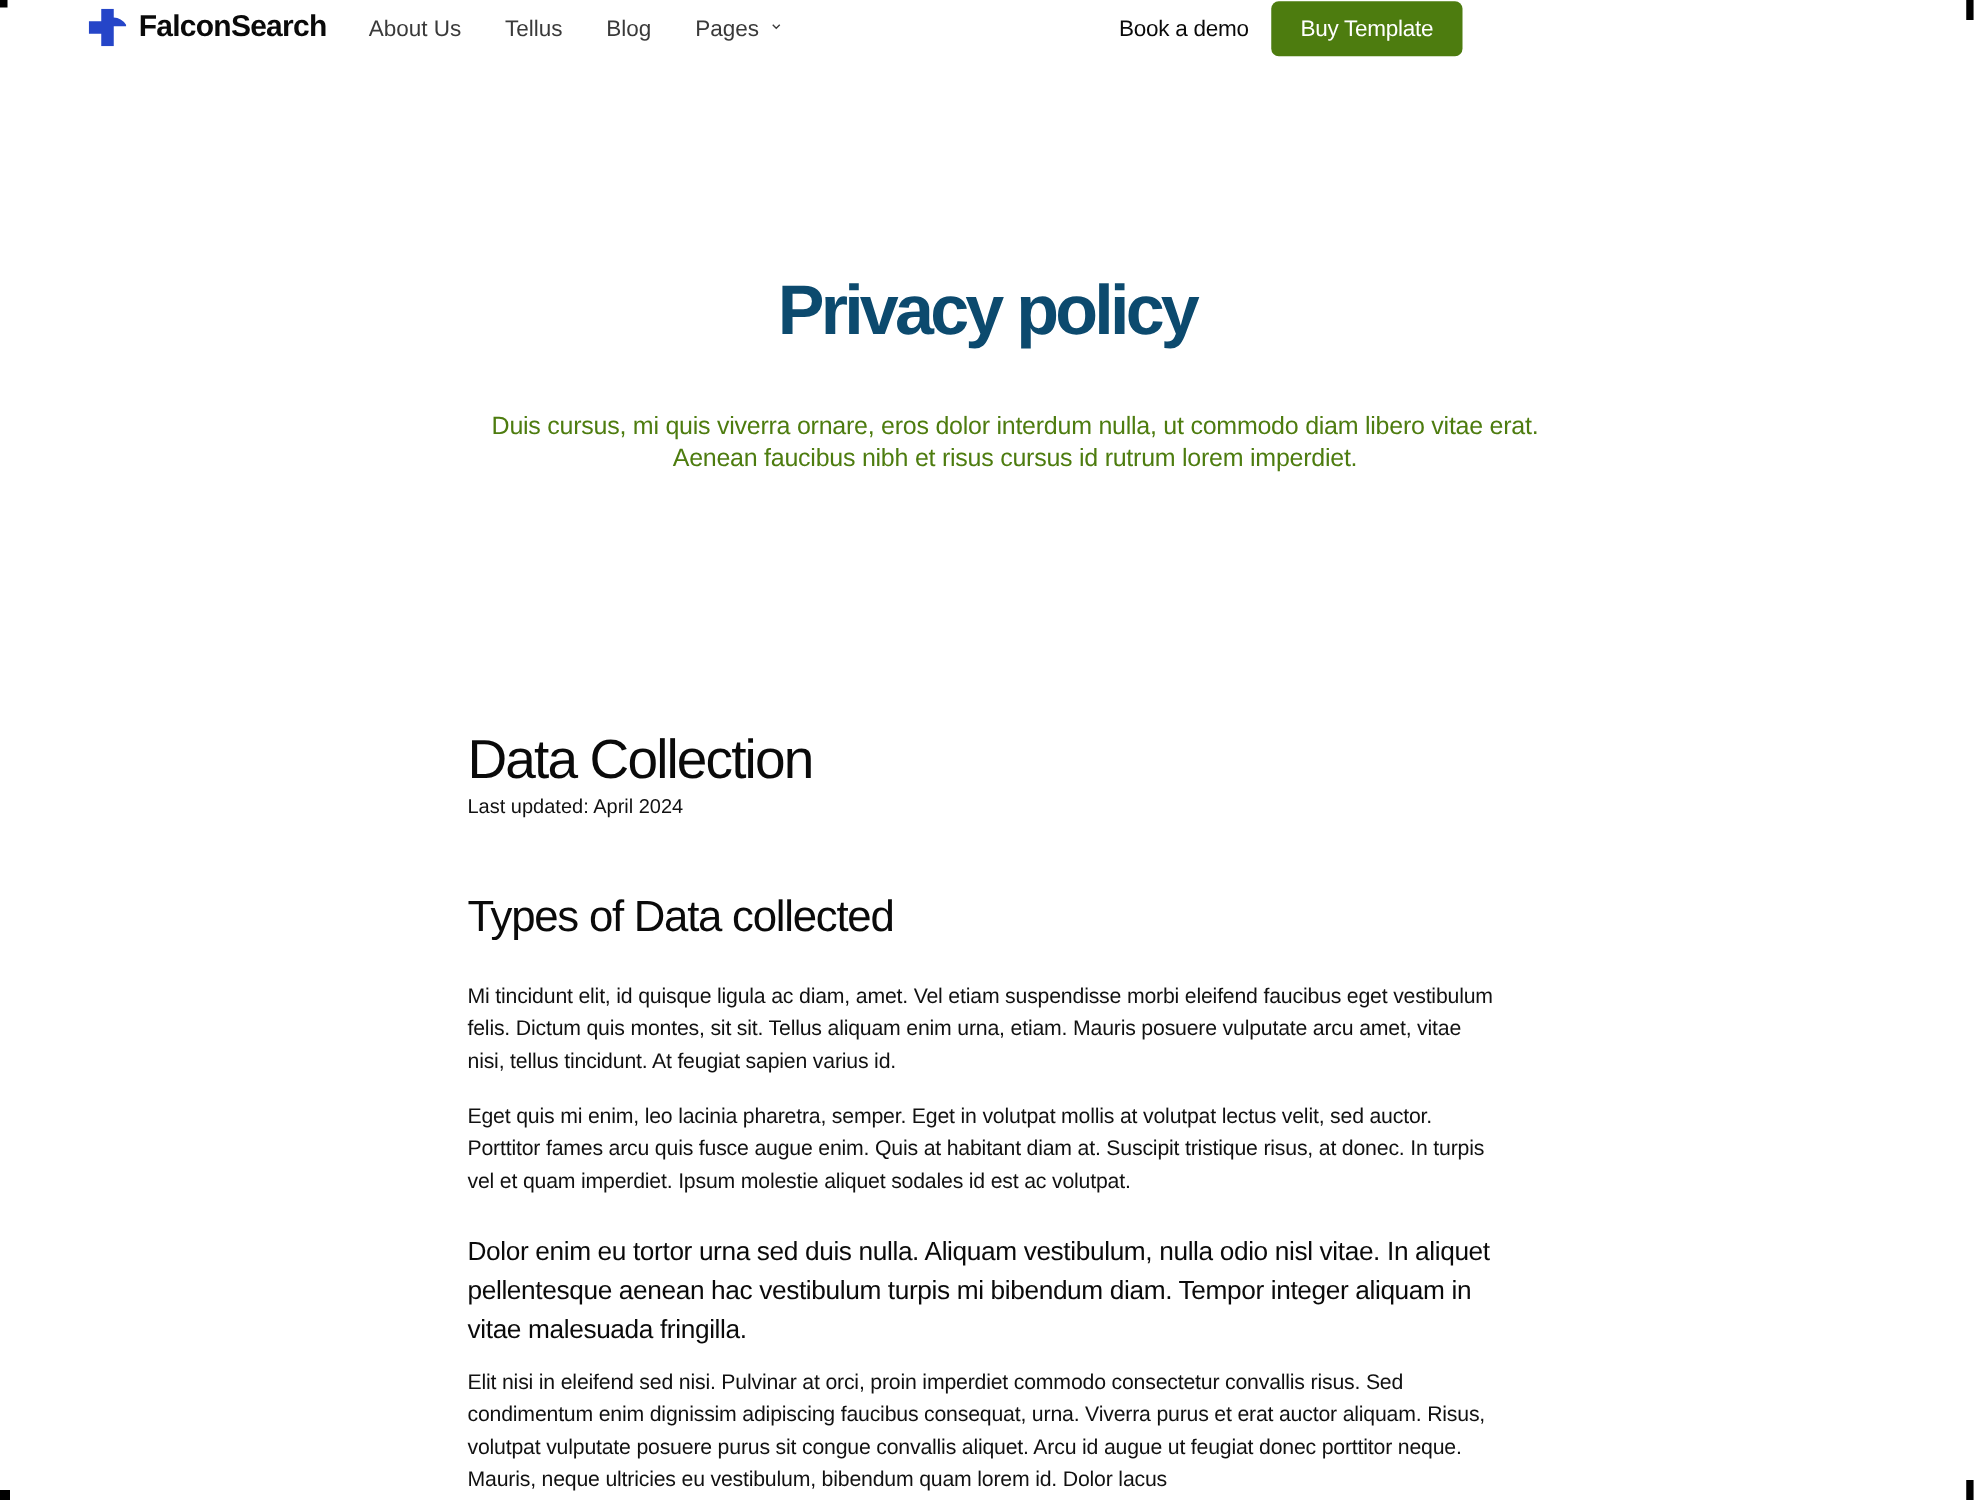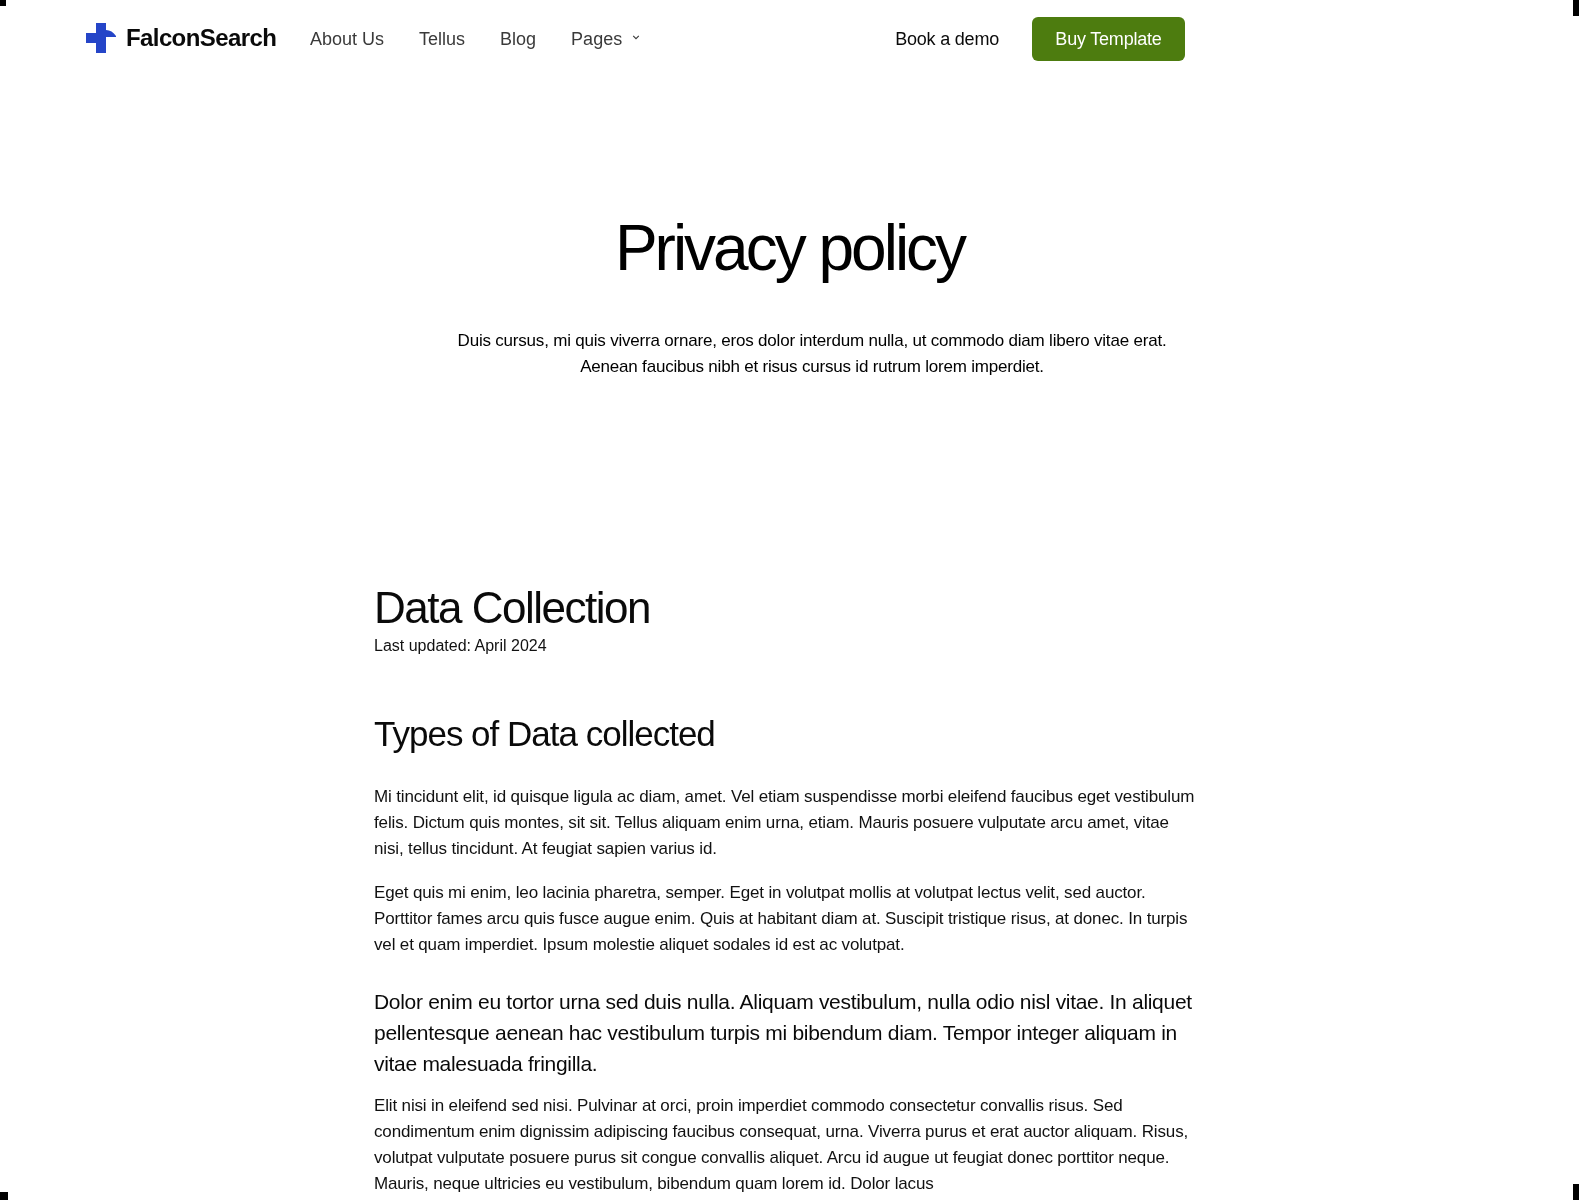--- a/index.html
+++ b/index.html
@@ -16,26 +16,25 @@
     
     .corner { position: absolute; background: #000; }
     .corner-tl { left: 0; top: 0; width: 6px; height: 6px; }
     .corner-tr { right: 0; top: 0; width: 6px; height: 16px; }
     .corner-bl { left: 0; bottom: 0; width: 8px; height: 8px; }
     .corner-br { right: 0; bottom: 0; width: 6px; height: 16px; }
 
     
     .navbar {
       position: absolute;
-      left: 15px; top: 0;
+      left: 0; top: 0;
       width: 1249px;
       height: 46px;
       display: flex;
       align-items: center;
-      margin-top: 16px;
     }
     .brand {
       position: absolute;
       left: 71px;
       top: 7px;
       display: flex;
       align-items: center;
       text-decoration: none;
     }
     .brand-logo {
@@ -75,21 +74,20 @@
       margin-left: 10px;
       margin-top: -4px;
     }
 
     .nav-right {
       position: absolute;
       right: 79px;
       top: 1px;
       display: flex;
       align-items: center;
-      gap: 15px;
     }
     .book-demo {
       font-size: 18px;
       color: #0a0a0a;
       text-decoration: none;
       margin-right: 18px;
       line-height: 44px;
       letter-spacing: -0.2px;
     }
     .buy-button {
@@ -107,31 +105,31 @@
 
     
     .hero {
       position: absolute;
       left: 0;
       top: 200px;
       width: 1579px;
       text-align: center;
     }
     .hero-title {
-      font-size: 64px;
-      font-weight: 400;
+      font-size: 56px;
+      font-weight: 700;
       letter-spacing: -3px;
       line-height: 96px;
-      color: #000000;
+      color: #0c4a6e;
     }
     .hero-sub {
       margin-top: 32px;
-      font-size: 17px;
+      font-size: 20px;
       line-height: 26px;
-      color: #000000;
+      color: #4d7c0f;
       letter-spacing: -0.2px;
       padding-left: 45px;
     }
 
     
     .content {
       position: absolute;
       left: 374px;
       top: 582px;
       width: 826px;

